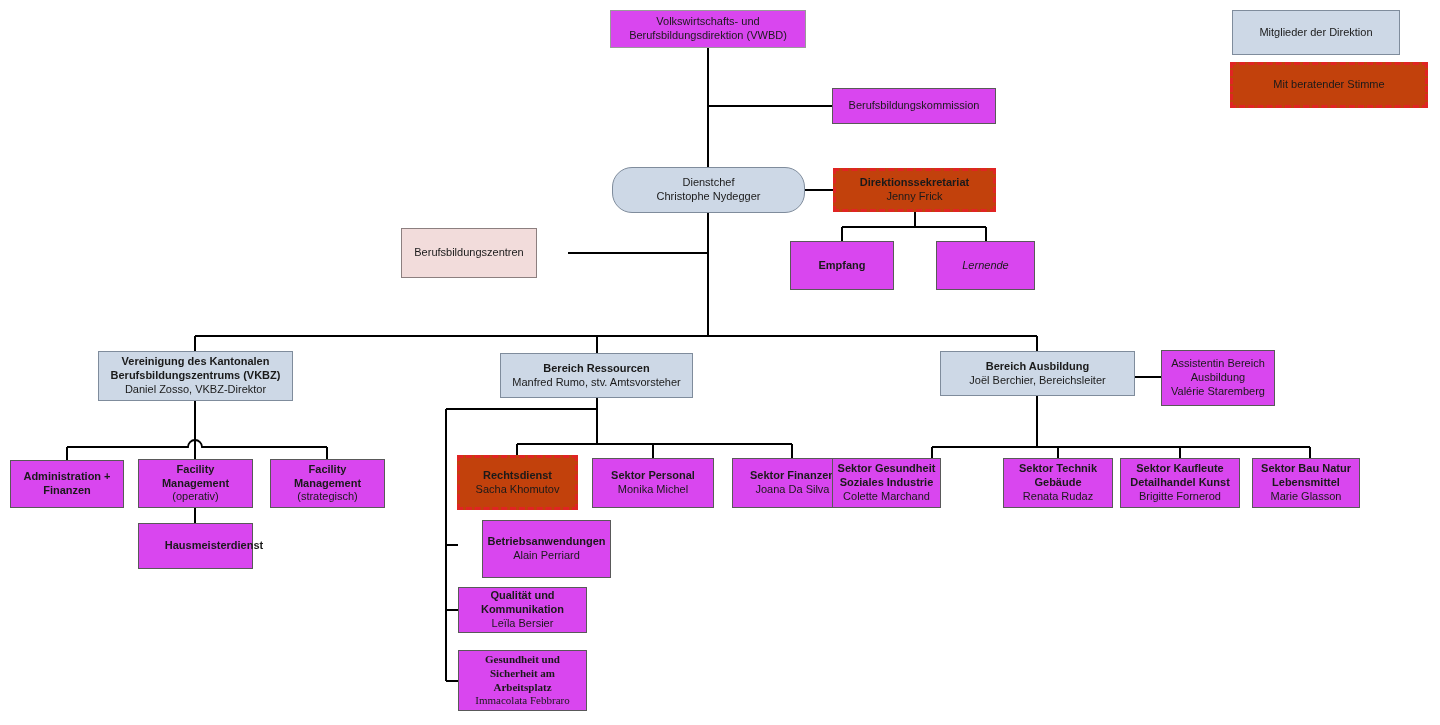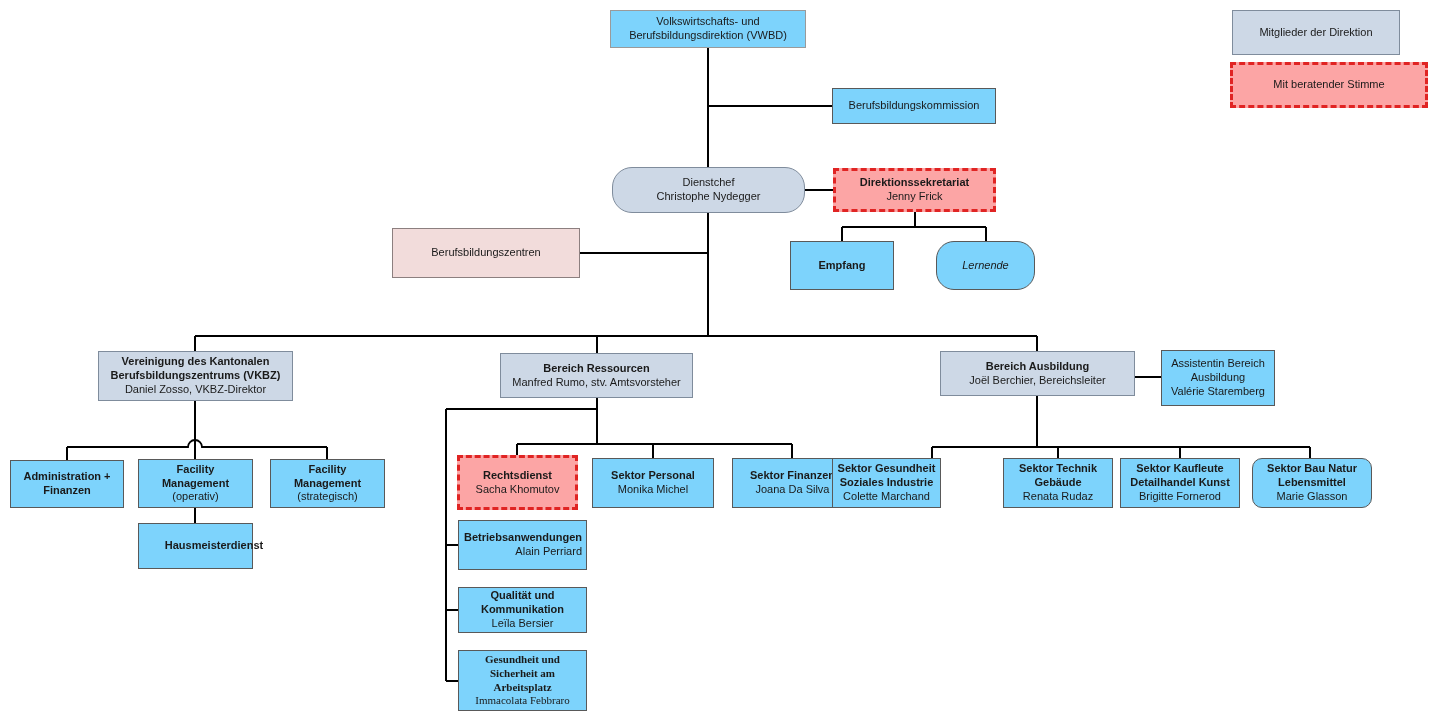--- a/index.html
+++ b/index.html
@@ -3,32 +3,32 @@
 <meta charset="utf-8">
 <style>
   html,body{margin:0;padding:0;background:#ffffff;}
   #stage{
     position:relative;width:1440px;height:725px;background:#ffffff;
     font-family:"Liberation Sans","DejaVu Sans",sans-serif;
     color:#1a1a1a;overflow:hidden;
   }
   #wires{position:absolute;left:0;top:0;width:1440px;height:725px;}
   .node{
-    position:absolute;box-sizing:border-box;background:#7dd3fc;
+    position:absolute;box-sizing:border-box;background:#d946ef;
     border:1px solid #595959;
     display:flex;flex-direction:column;justify-content:center;align-items:center;
     text-align:center;font-size:11px;line-height:1.25;padding:2px 4px;
   }
   .node .t{font-weight:bold;}
   .node.plain .t{font-weight:normal;}
   .node .n,.node .s{font-weight:normal;}
   .node.blue{background:#cdd8e6;border:1px solid #7f8c9c;}
   .node.pink{background:#f2dcdb;border:1px solid #8c7f7f;}
   .node.gray-border{border:1px solid #9a9a9a;}
-  .node.dashed{border:3px dashed #e02423;background:#fca5a5;}
+  .node.dashed{border:3px dashed #e02423;background:#c2410c;}
   .node.italic .t{font-style:italic;}
 </style>
 </head>
 <body>
 
 <div id="stage">
 
   <svg id="wires" viewBox="0 0 1440 725" shape-rendering="crispEdges" stroke="#000000" stroke-width="1.8" fill="none">
 
     <line x1="708" y1="48" x2="708" y2="167"></line>
@@ -93,25 +93,25 @@
 
   <div class="node dashed" style="left:833px;top:168px;width:163px;height:44px;">
     <div class="t">Direktionssekretariat</div>
     <div class="n">Jenny Frick</div>
   </div>
 
   <div class="node" style="left:790px;top:241px;width:104px;height:49px;">
     <div class="t">Empfang</div>
   </div>
 
-  <div class="node plain italic" style="left:936px;top:241px;width:99px;height:49px;border-radius:18px;">
+  <div class="node plain italic" style="left:936px;top:241px;width:99px;height:49px;">
     <div class="t">Lernende</div>
   </div>
 
-  <div class="node plain pink" style="left:392px;top:228px;width:188px;height:50px;">
+  <div class="node plain pink" style="left:401px;top:228px;width:136px;height:50px;">
     <div class="t">Berufsbildungszentren</div>
   </div>
 
   <div class="node blue" style="left:98px;top:351px;width:195px;height:50px;">
     <div class="t">Vereinigung des Kantonalen Berufsbildungszentrums (VKBZ)</div>
     <div class="n">Daniel Zosso, VKBZ-Direktor</div>
   </div>
 
   <div class="node blue" style="left:500px;top:353px;width:193px;height:45px;justify-content:center;">
     <div class="t">Bereich Ressourcen</div>
@@ -154,21 +154,21 @@
   <div class="node" style="left:592px;top:458px;width:122px;height:50px;">
     <div class="t">Sektor Personal</div>
     <div class="n">Monika Michel</div>
   </div>
 
   <div class="node" style="left:732px;top:458px;width:121px;height:50px;">
     <div class="t">Sektor Finanzen</div>
     <div class="n">Joana Da Silva</div>
   </div>
 
-  <div class="node" style="left:458px;top:520px;width:129px;height:50px;align-items:flex-end;">
+  <div class="node" style="left:482px;top:520px;width:129px;height:58px;">
     <div class="t">Betriebsanwendungen</div>
     <div class="n">Alain Perriard</div>
   </div>
 
   <div class="node" style="left:458px;top:587px;width:129px;height:46px;">
     <div class="t">Qualität und Kommunikation</div>
     <div class="n">Leïla Bersier</div>
   </div>
 
   <div class="node" style="left:458px;top:650px;width:129px;height:61px;font-family:Liberation Serif, serif;">
@@ -184,18 +184,18 @@
   <div class="node" style="left:1003px;top:458px;width:110px;height:50px;">
     <div class="t">Sektor Technik Gebäude</div>
     <div class="n">Renata Rudaz</div>
   </div>
 
   <div class="node" style="left:1120px;top:458px;width:120px;height:50px;">
     <div class="t">Sektor Kaufleute Detailhandel Kunst</div>
     <div class="n">Brigitte Fornerod</div>
   </div>
 
-  <div class="node" style="left:1252px;top:458px;width:120px;height:50px;border-radius:10px;">
+  <div class="node" style="left:1252px;top:458px;width:108px;height:50px;">
     <div class="t">Sektor Bau Natur Lebensmittel</div>
     <div class="n">Marie Glasson</div>
   </div>
 
 </div>
 
 </body></html>

